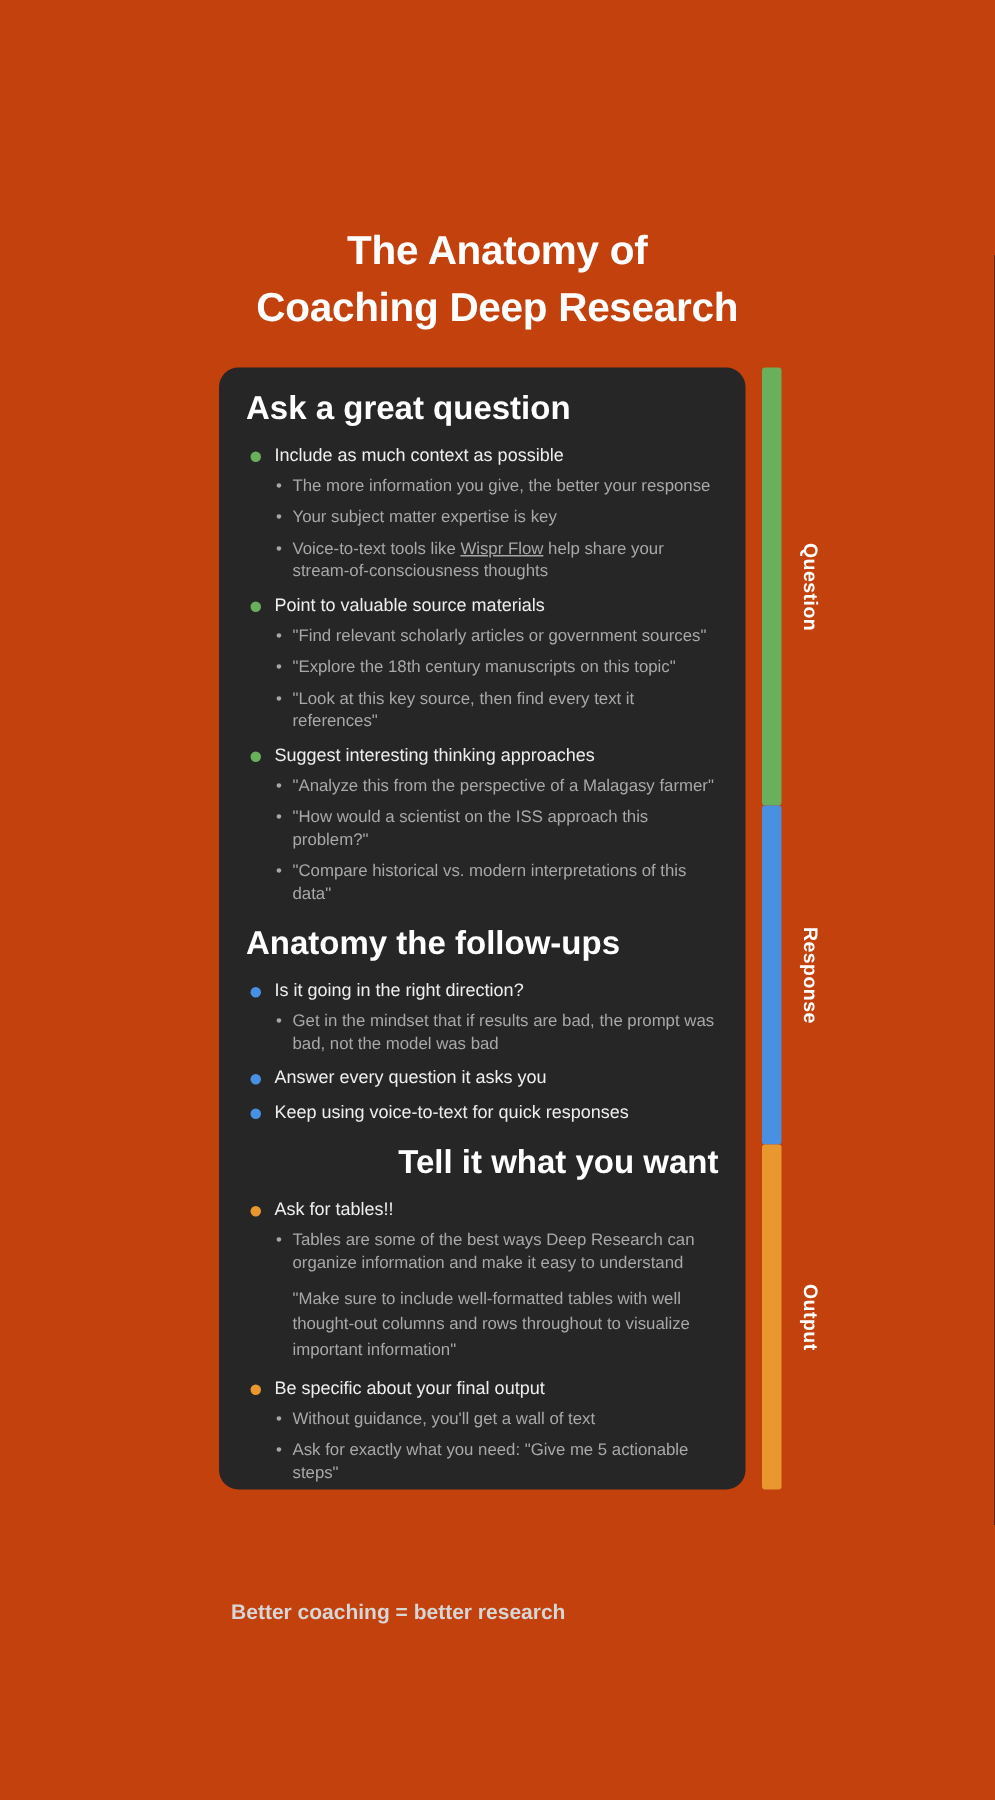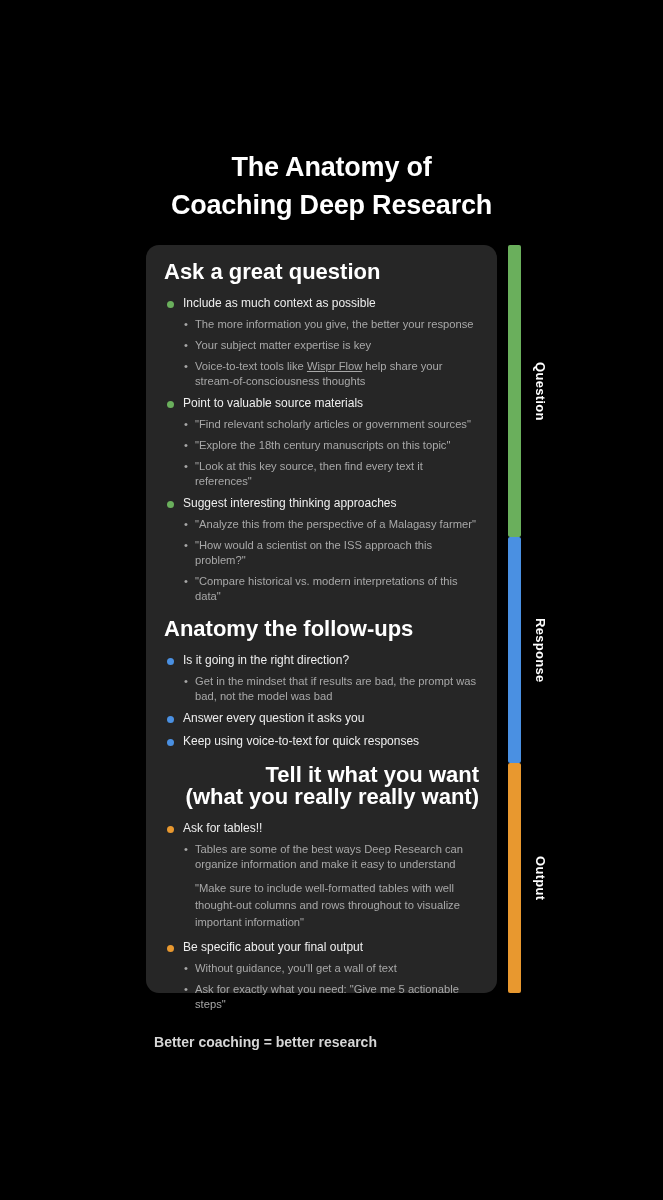--- a/index.html
+++ b/index.html
@@ -5,21 +5,21 @@
   * { margin:0; padding:0; box-sizing:border-box; }
   html, body {
     width:663px; height:1200px;
     background:#161616;
     font-family:"Liberation Sans", sans-serif;
     overflow:hidden;
   }
   .poster {
     position:relative;
     width:663px; height:1200px;
-    background:#000000;
+    background:#c2410c;
   }
 
   
   .title {
     position:absolute;
     left:0; top:148px;
     width:663px;
     text-align:center;
     color:#ffffff;
     font-size:27px;
@@ -119,21 +119,21 @@
     font-weight:bold;
     text-align:center;
     writing-mode:vertical-rl;
     text-orientation:mixed;
     letter-spacing:0.3px;
   }
 
   
   .footer {
     position:absolute;
-    left:0; top:1034px;
+    left:0; top:1066px;
     width:531px;
     text-align:center;
     color:#d6d6d6;
     font-size:14px;
     font-weight:bold;
   }
 </style>
 </head>
 <body>
 
@@ -198,21 +198,20 @@
 
       <div class="point">
         <span class="dot blue"></span>
         <div class="point-label">Keep using voice-to-text for quick responses</div>
       </div>
     </div>
 
     <div class="section sec-output">
       <div class="section-heading">
         <span class="h-line">Tell it what you want</span>
-        <span class="h-line">(what you really really want)</span>
       </div>
 
       <div class="point">
         <span class="dot orange"></span>
         <div class="point-label">Ask for tables!!</div>
         <div class="subs">
           <div class="sub">Tables are some of the best ways Deep Research can organize information and make it easy to understand</div>
           <div class="quote-block">"Make sure to include well-formatted tables with well thought-out columns and rows throughout to visualize important information"</div>
         </div>
       </div>

